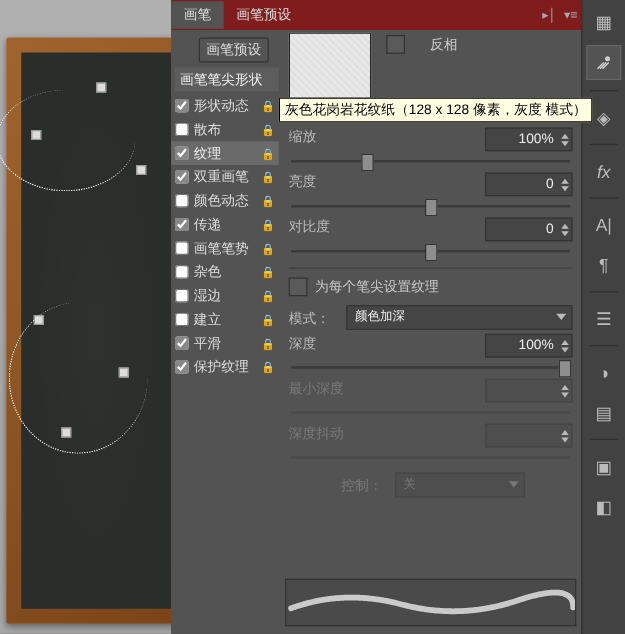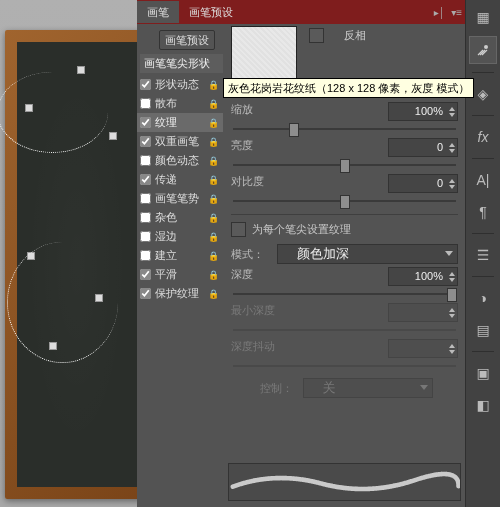--- a/index.html
+++ b/index.html
@@ -37,21 +37,21 @@
 .valbox .caret2{position:absolute;right:2px;top:10px;width:0;height:0;border-left:3px solid transparent;border-right:3px solid transparent;border-top:4px solid #bbb}
 .valbox.dis{background:#4e4e4e;color:#777;border-color:#444}
 .slider{height:14px;position:relative;margin:0 2px 2px 2px}
 .slider .track{position:absolute;left:0;right:0;top:6px;height:2px;background:#3a3a3a}
 .slider .thumb-s{position:absolute;top:1px;width:8px;height:12px;background:#8e8e8e;border:1px solid #333}
 .slider.dis .track{background:#494949}
 .hr{height:1px;background:#3f3f3f;margin:6px 0 4px}
 .chkrow{display:flex;align-items:center;gap:6px;height:20px;font-size:11px;color:#c8c8c8}
 .chkrow .cb{width:13px;height:13px;border:1px solid #333;background:#5a5a5a}
 .sel-row{display:flex;align-items:center;height:22px;gap:6px;margin-top:4px}
-.sel-row .sl{flex:1;height:18px;line-height:18px;border:1px solid #333;background:#454545;padding:0 19px;font-size:13px;position:relative;color:#eee}
+.sel-row .sl{flex:1;height:18px;line-height:18px;border:1px solid #333;background:#454545;padding:0 6px;font-size:10px;position:relative;color:#eee}
 .sel-row .sl .dd{position:absolute;right:4px;top:6px;width:0;height:0;border-left:4px solid transparent;border-right:4px solid transparent;border-top:5px solid #bbb}
 .sel-row .sl.dis{background:#4e4e4e;color:#777;border-color:#444}
 .sel-row .sl.dis .dd{border-top-color:#777}
 .stroke{position:absolute;left:5px;right:5px;bottom:6px;height:36px;border:1px solid #333;background:#4a4a4a;overflow:hidden}
 .stroke svg{width:100%;height:100%}
 .sidebar{position:absolute;right:0;top:0;width:34px;height:507px;background:#424242;border-left:1px solid #2f2f2f;display:flex;flex-direction:column;align-items:center;padding-top:4px;gap:6px}
 .sidebar .ic{width:26px;height:26px;display:flex;align-items:center;justify-content:center;color:#bbb;font-size:14px}
 .sidebar .ic.active{background:#535353;border:1px solid #666}
 .sidebar .sep{width:22px;height:1px;background:#2f2f2f;margin:2px 0}
 </style>

